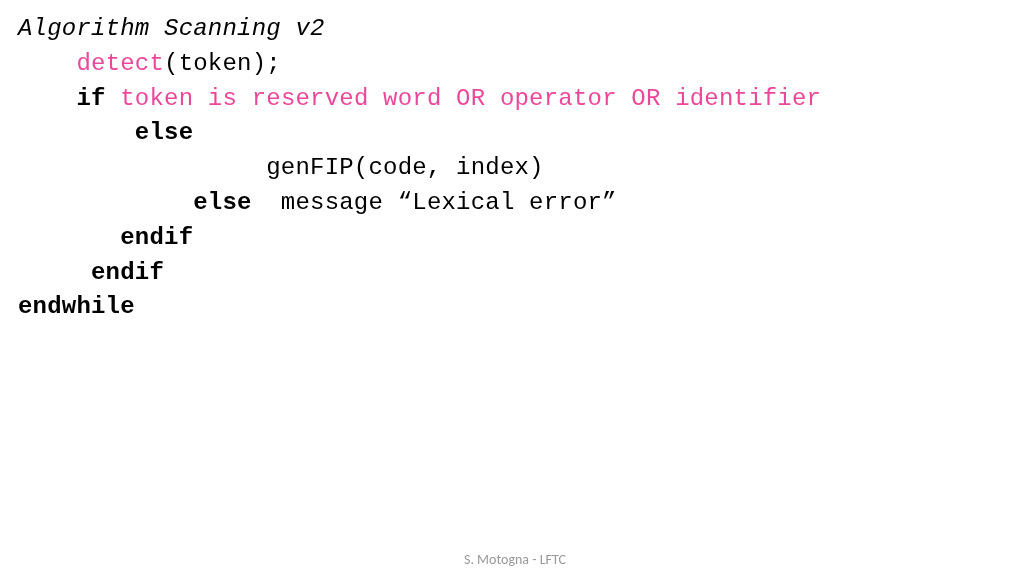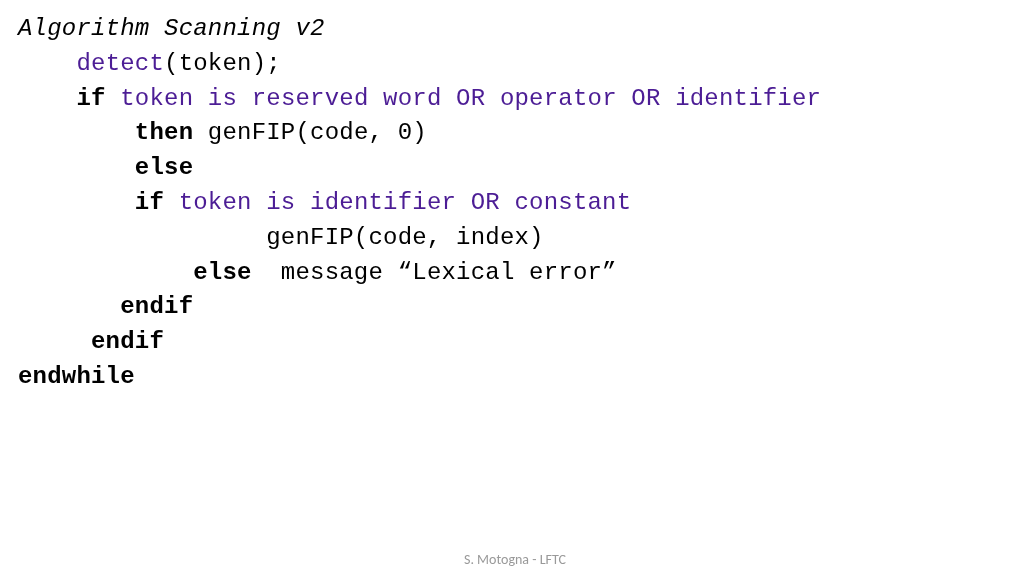--- a/index.html
+++ b/index.html
@@ -11,43 +11,41 @@
       padding: 12px 18px;
     }
     .code {
       font-size: 24px;
       line-height: 1.45;
       letter-spacing: 0.2px;
       color: #000;
     }
     .title { font-style: italic; }
     .bold { font-weight: bold; }
-    .blue { color: #4c1d95; }
+    .blue { color: #ec4899; }
     .footer {
       position: absolute;
       bottom: 8px;
       left: 3px;
       width: 100%;
       text-align: center;
       font-family: Calibri, Arial, sans-serif;
       font-size: 14px;
       color: #999;
     }
   </style>
 </head>
 <body>
 
 <div class="slide">
   <div class="code">
     <div><span class="title">Algorithm Scanning v2</span></div>
     <div><span>&nbsp;&nbsp;&nbsp;&nbsp;</span><span class="blue">detect</span><span>(token);</span></div>
     <div><span>&nbsp;&nbsp;&nbsp;&nbsp;</span><span class="bold">if</span><span> </span><span class="blue">token is reserved word OR operator OR identifier</span></div>
-    <div><span>&nbsp;&nbsp;&nbsp;&nbsp;&nbsp;&nbsp;&nbsp;&nbsp;</span><span class="bold">then</span><span> genFIP(code, 0)</span></div>
     <div><span>&nbsp;&nbsp;&nbsp;&nbsp;&nbsp;&nbsp;&nbsp;&nbsp;</span><span class="bold">else</span></div>
-    <div><span>&nbsp;&nbsp;&nbsp;&nbsp;&nbsp;&nbsp;&nbsp;&nbsp;</span><span class="bold">if</span><span> </span><span class="blue">token is identifier OR constant</span></div>
     <div><span>&nbsp;&nbsp;&nbsp;&nbsp;&nbsp;&nbsp;&nbsp;&nbsp;&nbsp;&nbsp;&nbsp;&nbsp;&nbsp;&nbsp;&nbsp;&nbsp;&nbsp;genFIP(code, index)</span></div>
     <div><span>&nbsp;&nbsp;&nbsp;&nbsp;&nbsp;&nbsp;&nbsp;&nbsp;&nbsp;&nbsp;&nbsp;&nbsp;</span><span class="bold">else</span><span>&nbsp; message “Lexical error”</span></div>
     <div><span>&nbsp;&nbsp;&nbsp;&nbsp;&nbsp;&nbsp;&nbsp;</span><span class="bold">endif</span></div>
     <div><span>&nbsp;&nbsp;&nbsp;&nbsp;&nbsp;</span><span class="bold">endif</span></div>
     <div><span class="bold">endwhile</span></div>
   </div>
   <div class="footer">S. Motogna - LFTC</div>
 </div>
 
 </body></html>

